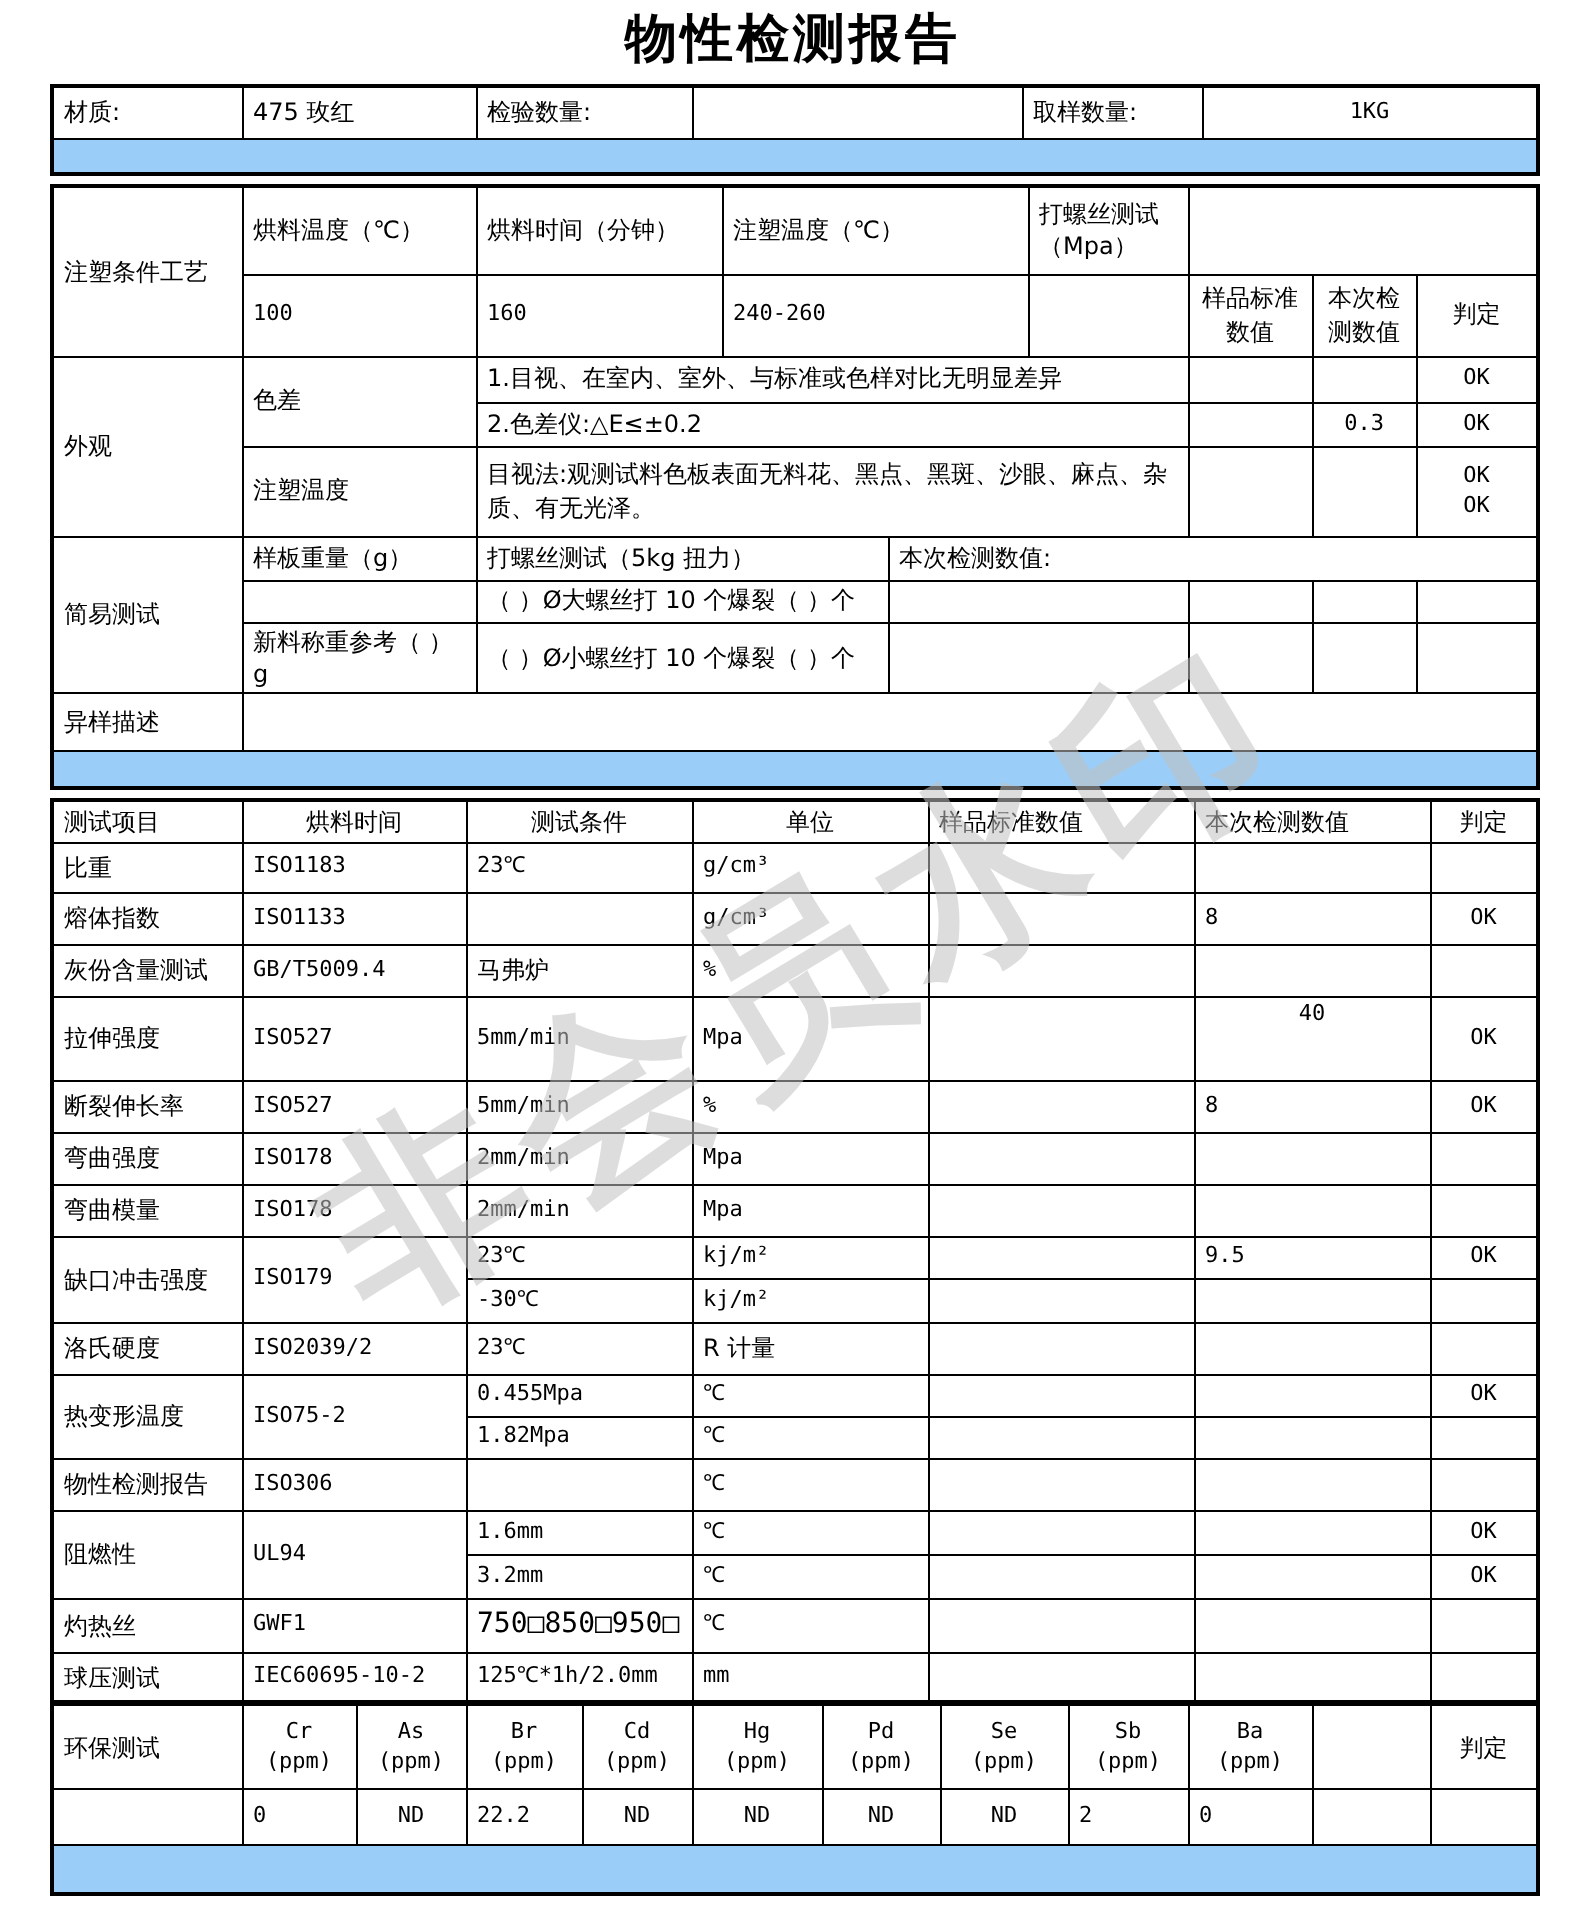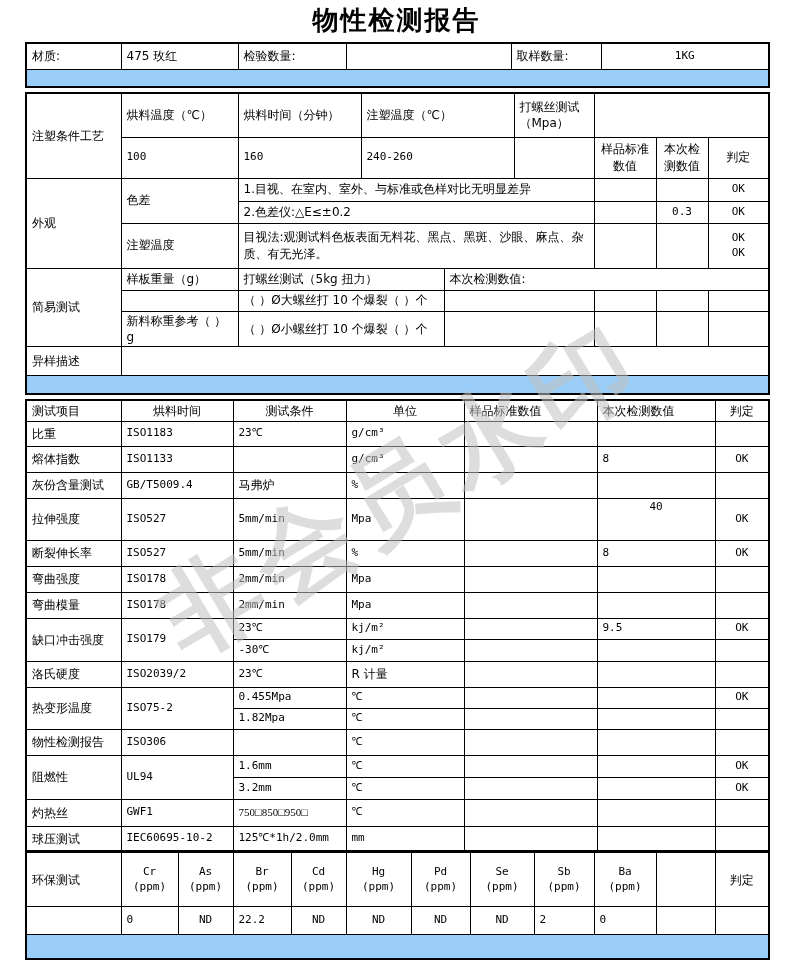--- a/index.html
+++ b/index.html
@@ -20,21 +20,21 @@
   }
   td {
     border: 1px solid #000;
     font-size: 12px; padding: 1px 5px;
     vertical-align: middle; overflow: hidden; word-break: break-all;
     line-height: 1.35;
   }
   .mono { font-family: "DejaVu Sans Mono", "Liberation Mono", monospace; font-size: 11px; }
   .ctr  { text-align: center; }
   .vtop { vertical-align: top; text-align: center; }
-  .small{ font-size: 11px; font-family: Liberation Serif, serif; }
+  .small{ font-size: 14px; }
   .bar td { background: #9ACDF7; padding: 0; }
   .spacer { height: 4px; }
   .wm {
     position: absolute; left: 95px; top: 430px; width: 610px; height: 120px;
     line-height: 120px; text-align: center; white-space: nowrap;
     font-size: 100px; font-weight: bold; letter-spacing: 8px;
     color: rgba(193,193,193,0.55);
     transform: rotate(-31deg);
     z-index: 10; pointer-events: none;
   }
@@ -342,21 +342,21 @@
       <col style="width:55px">
       <col style="width:65px">
       <col style="width:59px">
       <col style="width:64px">
       <col style="width:60px">
       <col style="width:62px">
       <col style="width:59px">
       <col style="width:54px">
     </colgroup>
   <tbody>
-      <tr style="height:54px">
+      <tr style="height:42px">
     <td>环保测试</td>
     <td class="ctr mono">
       <div>Cr</div>
       <div>(ppm)</div>
     </td>
     <td class="ctr mono">
       <div>As</div>
       <div>(ppm)</div>
     </td>
     <td class="ctr mono">

